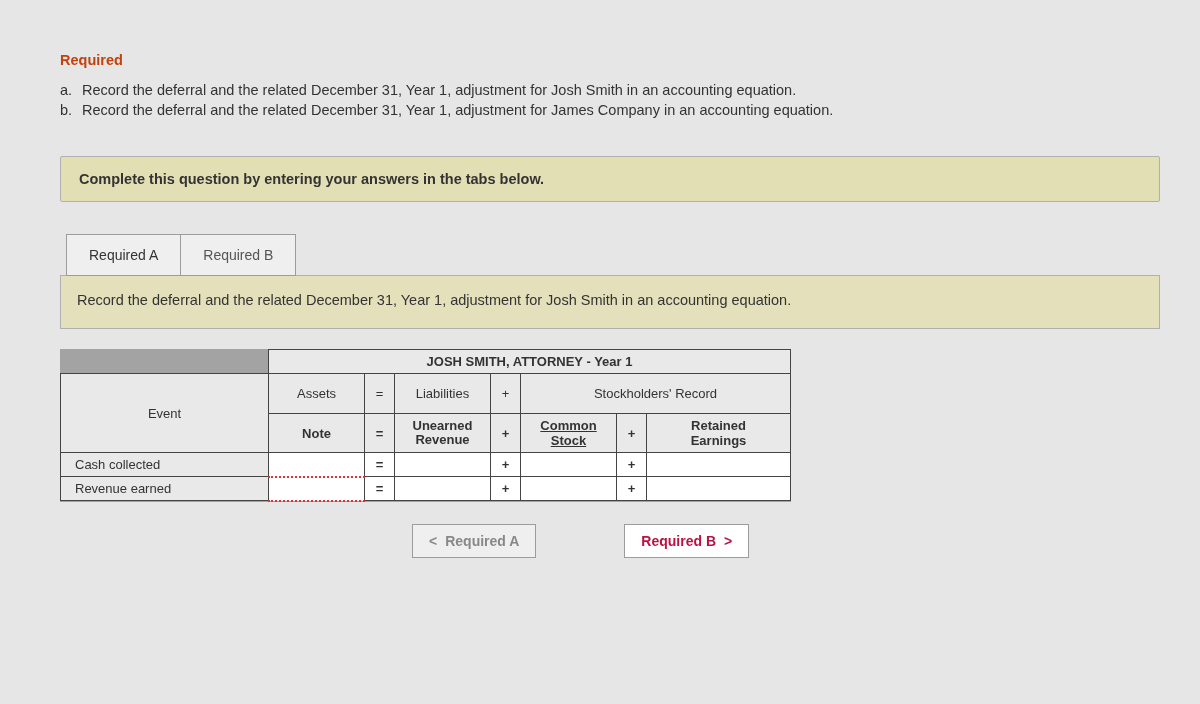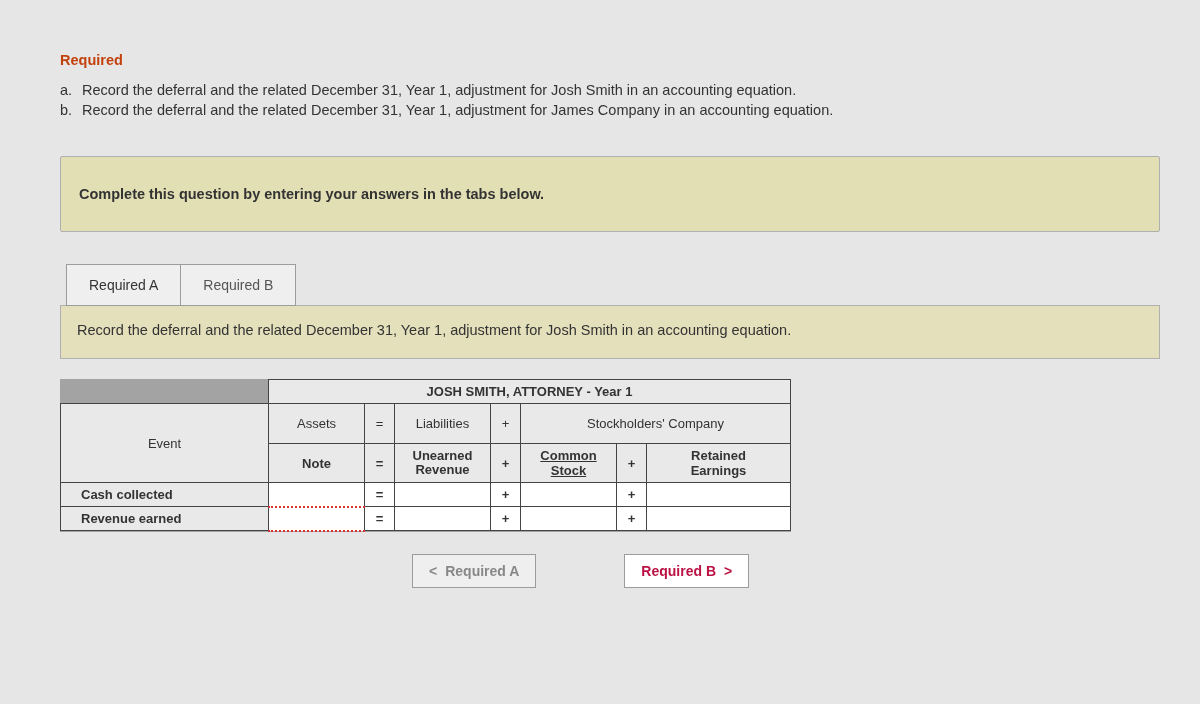--- a/index.html
+++ b/index.html
@@ -15,21 +15,21 @@
     padding: 30px 40px 40px 30px;
     position: relative;
   }
   .intro p { margin: 0 0 6px 0; line-height: 1.45; color: #3a3a3a; }
   .section-label { font-weight: bold; margin: 22px 0 14px; color: #c2410c; }
   .reqlist-row { display: flex; margin-bottom:4px; }
   .reqlist-row .lbl { width: 22px; color:#333; }
   .reqlist-row .txt { flex:1; color:#333; }
   .yellow-bar {
     margin-top: 38px;
-    padding: 29px 18px;
+    padding: 14px 18px;
     border: 1px solid #b0b0b0;
     background: linear-gradient(#e2dfb5, #e2dfb5);
     font-weight: bold;
     color: #333;
     border-radius:2px;
   }
   .tabs {
     display:flex;
     margin-top:32px;
     margin-left:6px;
@@ -77,21 +77,21 @@
     font-weight:normal;
     padding:12px 6px;
     margin-left:12px;
   }
   .col-event { width:208px; }
   .col-op { width:30px; font-weight:bold; }
   .col-acc { width:96px; }
   .col-se-title { width:270px; }
   .sub-row td { padding:4px 4px; font-weight:bold; background:#e9e9e9;}
   .data-row td { height:24px; background:#fff; }
-  .data-row td.ev { text-align:left; padding-left:20px; font-weight:bold; background:#e9e9e9;}
+  .data-row td.ev { text-align:left; padding-left:14px; font-weight:normal; background:#e9e9e9;}
   .data-row td.inp {
     background:#fff;
   }
   .data-row td.inp-hot {
     background:#fff;
     border-bottom:2px dotted #d33;
   }
   .title-row td {
     background:#e9e9e9;
     font-weight:bold;
@@ -161,21 +161,21 @@
           <tr class="title-row">
         <td class="nb" style="border:none;background:transparent;"></td>
         <td colspan="8">JOSH SMITH, ATTORNEY - Year 1</td>
       </tr>
       <tr class="hdr-band">
         <td class="col-event" rowspan="2">Event</td>
         <td class="col-acc">Assets</td>
         <td class="col-op">=</td>
         <td class="col-acc">Liabilities</td>
         <td class="col-op">+</td>
-        <td colspan="4" class="col-se-title">Stockholders' Company</td>
+        <td colspan="4" class="col-se-title">Stockholders' Record</td>
       </tr>
       <tr class="sub-row">
         <td>Note</td>
         <td class="col-op">=</td>
         <td style="line-height:1.1;">Unearned<br>Revenue</td>
         <td class="col-op">+</td>
         <td style="width:96px;text-decoration:underline;">Common<br>Stock</td>
         <td class="col-op">+</td>
         <td colspan="2" style="width:110px;">Retained<br>Earnings</td>
       </tr>

